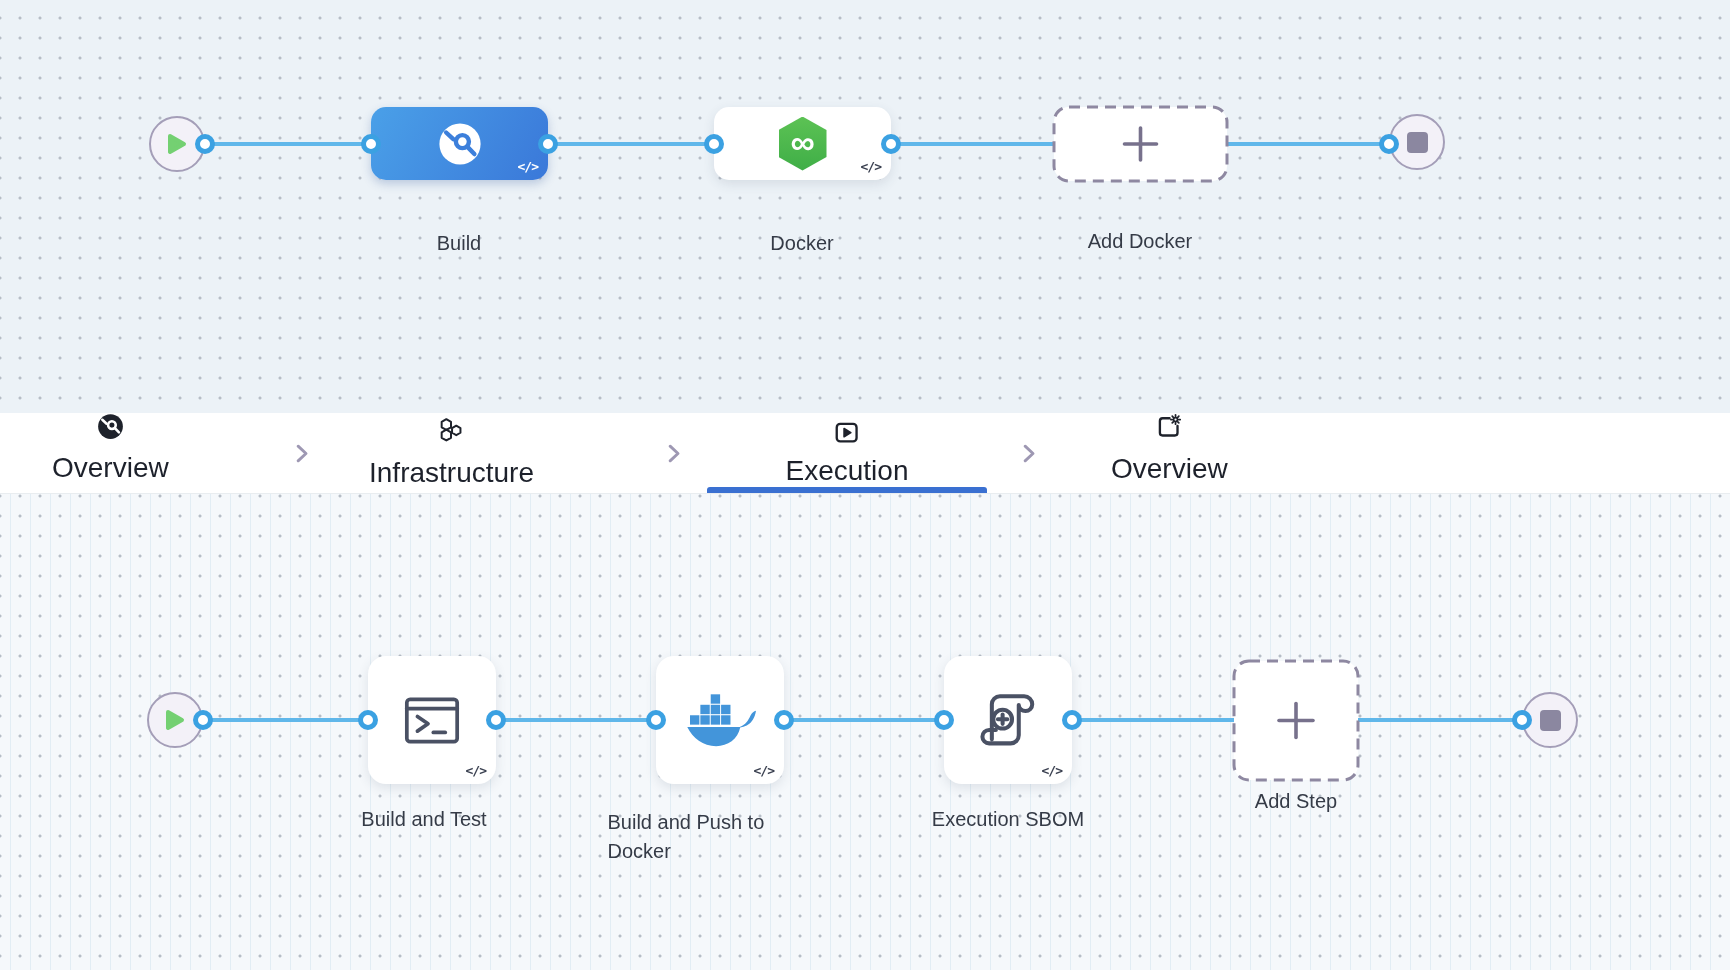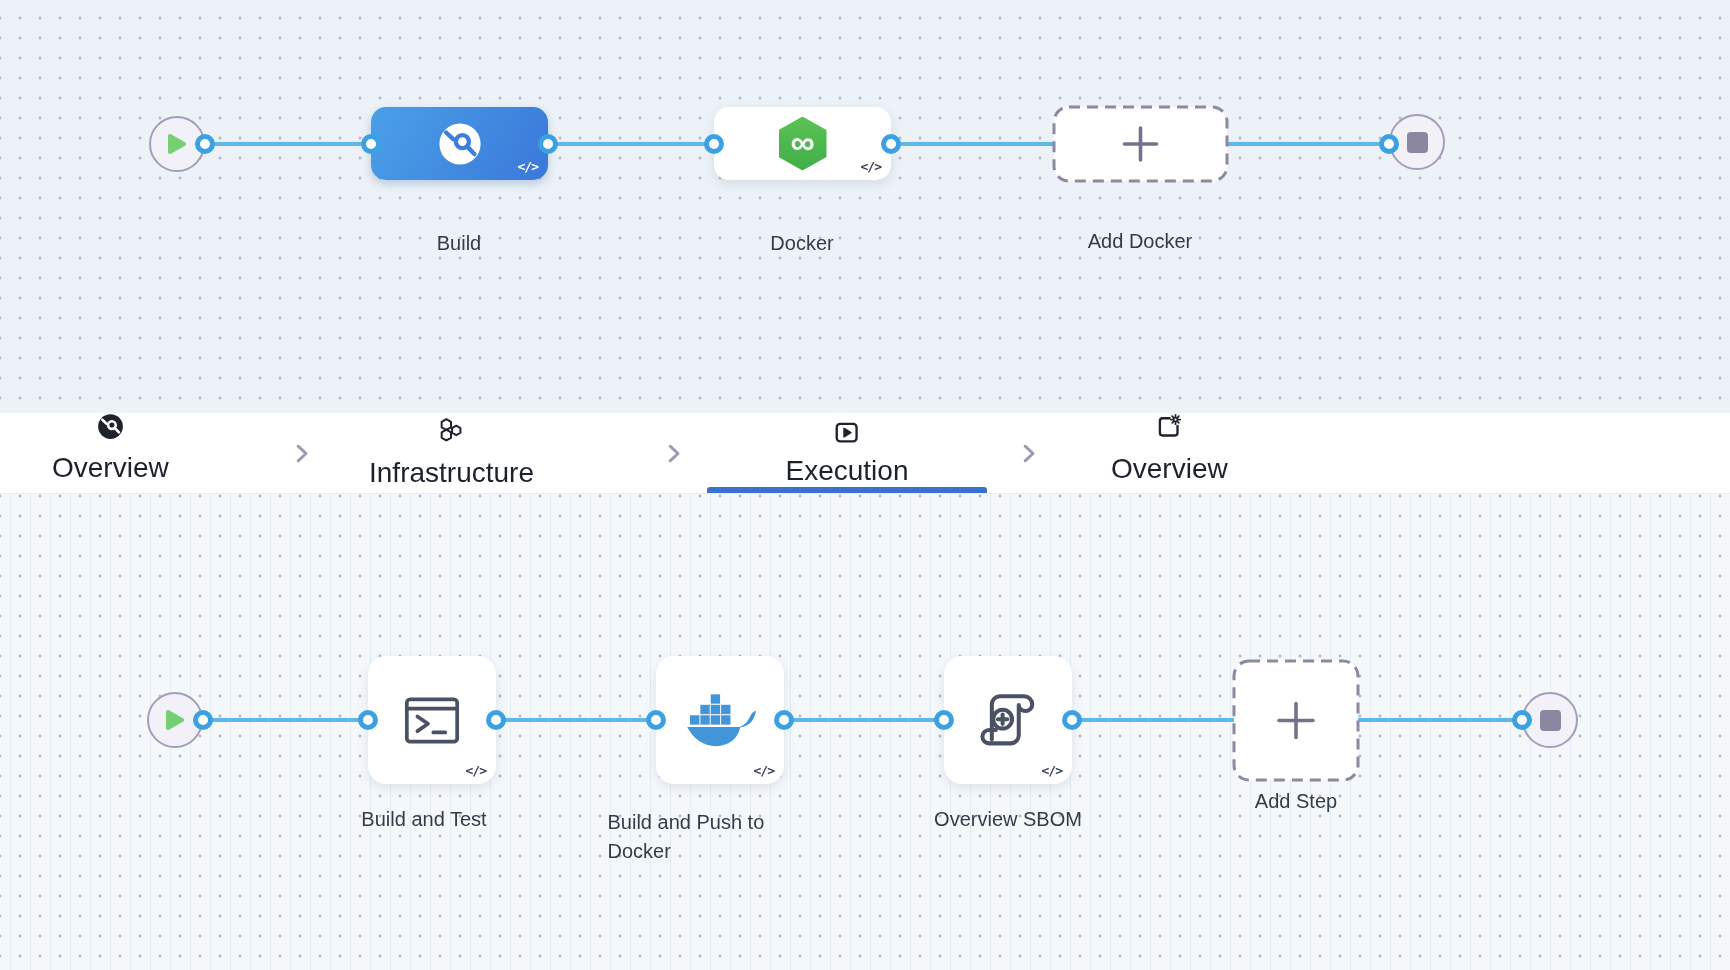--- a/index.html
+++ b/index.html
@@ -306,15 +306,15 @@
       </g>
     </svg>
   </div>
 
   <div class="terminal-node" style="left:1522px; top:198px;">
     <div class="stop-square"></div>
   </div>
 
   <div class="node-label" style="left:424px; top:314px;">Build and Test</div>
   <div class="node-label wrap" style="left:720px; top:314px;">Build and Push to Docker</div>
-  <div class="node-label" style="left:1008px; top:314px;">Overview SBOM</div>
+  <div class="node-label" style="left:1008px; top:314px;">Execution SBOM</div>
   <div class="node-label" style="left:1296px; top:296px;">Add Step</div>
 </div>
 
 </body></html>

